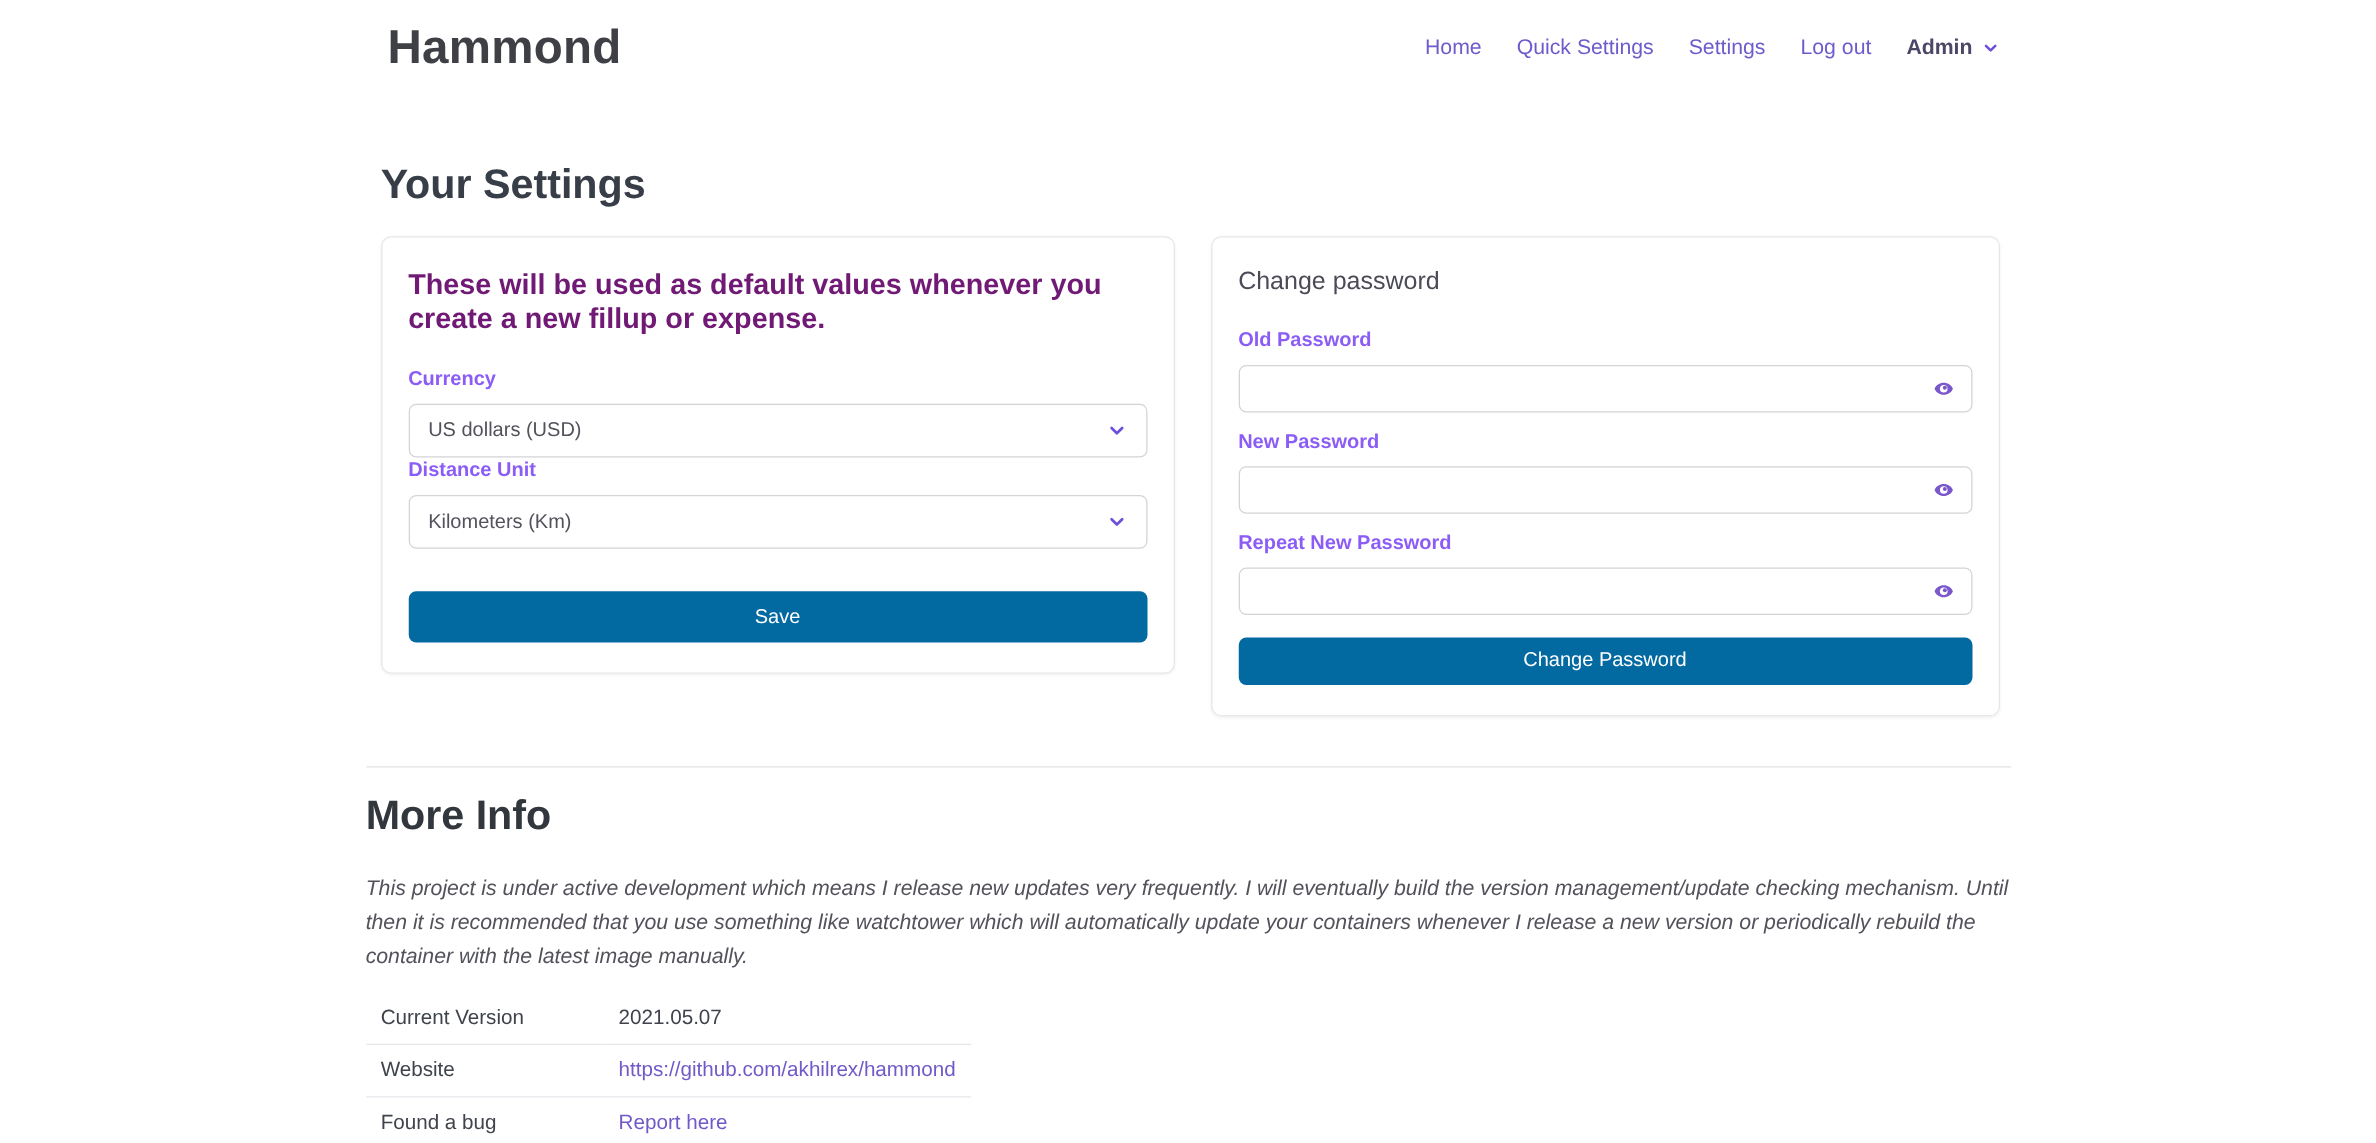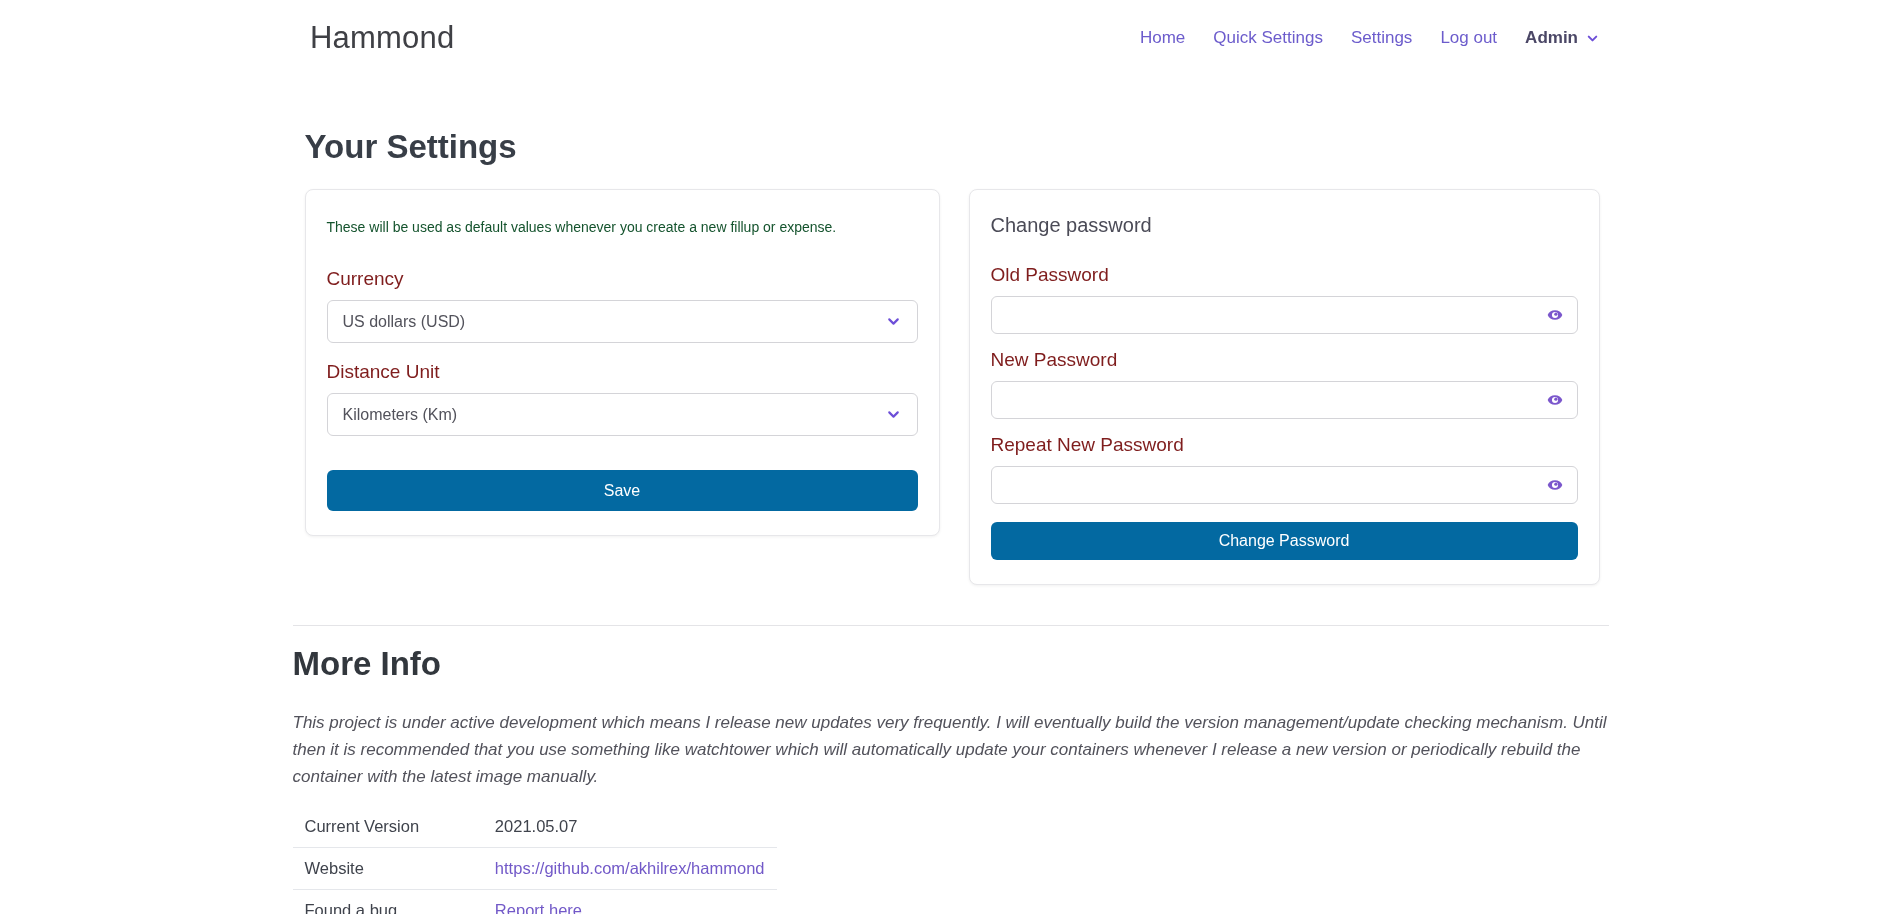--- a/index.html
+++ b/index.html
@@ -14,22 +14,22 @@
   }
   .header {
     height: 76px;
     display: flex;
     align-items: center;
     justify-content: space-between;
     padding: 0 301px 0 310px;
     box-sizing: border-box;
   }
   .brand {
-    font-size: 31px;
-    font-weight: 400;
+    font-size: 38px;
+    font-weight: 700;
     color: #3f4045;
     letter-spacing: 0.2px;
     cursor: pointer;
   }
   .nav {
     display: flex;
     align-items: center;
     gap: 28px;
     font-size: 17px;
   }
@@ -68,40 +68,41 @@
     background: #ffffff;
     border: 1px solid #e7e7ea;
     border-radius: 8px;
     box-shadow: 0 1px 3px rgba(0,0,0,0.06);
     box-sizing: border-box;
     padding: 24px 21px;
   }
   .card.defaults { width: 635px; }
   .card.password { width: 631px; }
   .card-desc {
-    font-size: 14px;
+    font-size: 23px;
     line-height: 27px;
-    color: #14532d;
+    color: #701a75;
     margin: 0 0 27px 0;
+    font-weight: bold;
   }
   .field-label {
-    font-size: 19px;
-    font-weight: 400;
-    color: #7f1d1d;
+    font-size: 16px;
+    font-weight: 700;
+    color: #8b5cf6;
     margin-bottom: 10px;
   }
   .select {
     height: 41px;
     border: 1px solid #d4d4d8;
     border-radius: 6px;
     display: flex;
     align-items: center;
     justify-content: space-between;
     padding: 0 15px;
-    margin-bottom: 18px;
+    margin-bottom: 2px;
     cursor: pointer;
     background: #fff;
   }
   .select .select-value {
     font-size: 16px;
     color: #52525b;
   }
   .btn {
     width: 100%;
     border: none;

